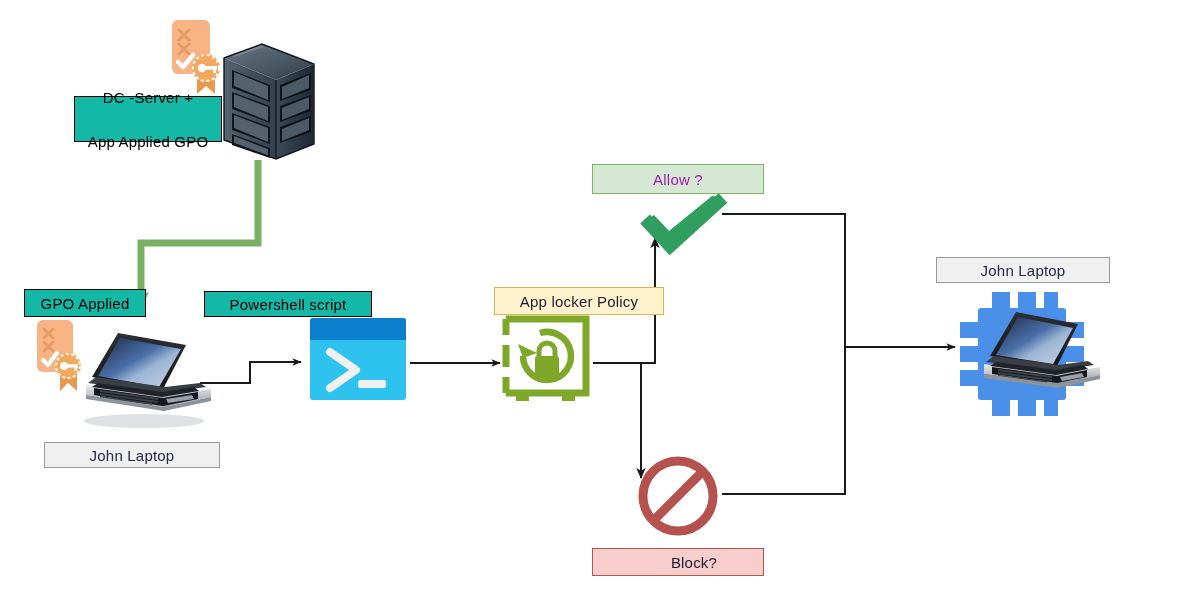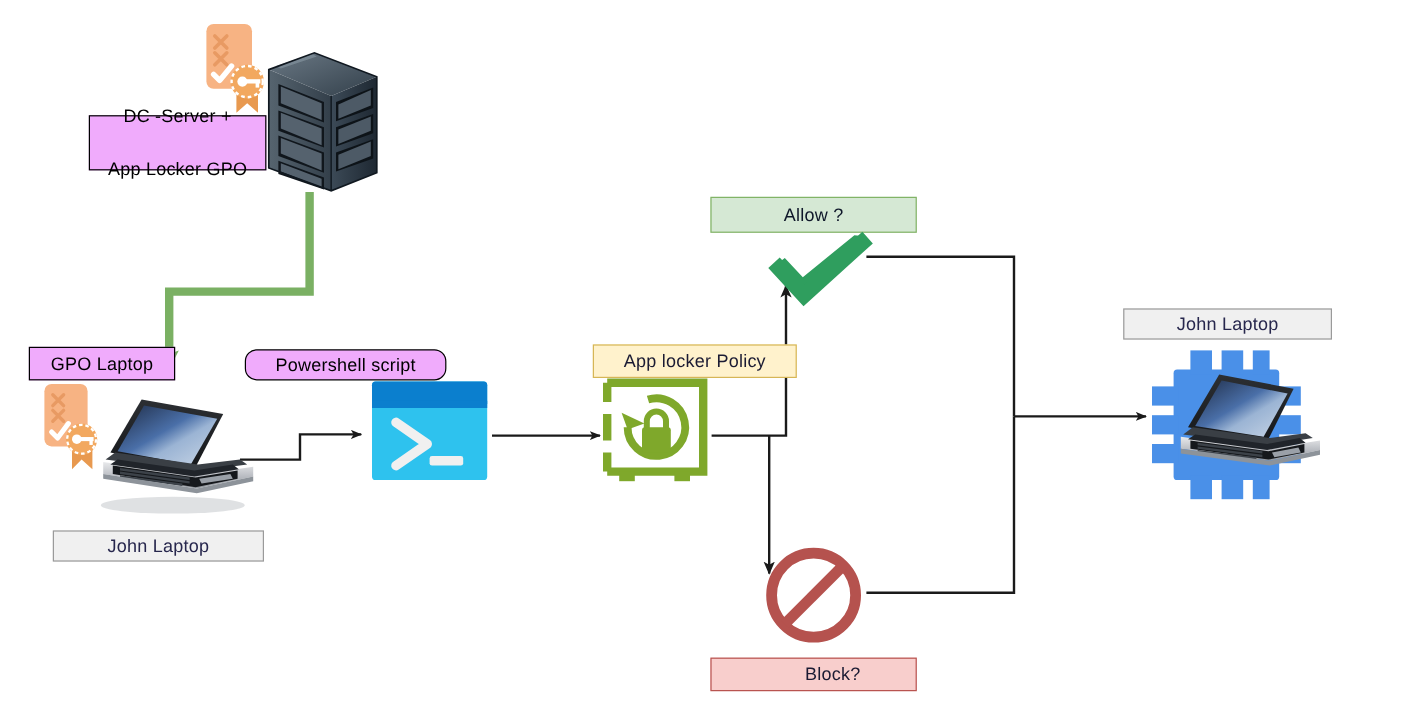--- a/index.html
+++ b/index.html
@@ -32,34 +32,34 @@
     align-items: center;
     justify-content: center;
     text-align: center;
     font-size: 15px;
     line-height: 19px;
     color: #1b1b33;
     letter-spacing: 0.2px;
     white-space: nowrap;
   }
   .label-plain {
-    background: #f0abfc;
+    background: #14b8a6;
     border: 1.6px solid #000000;
     color: #000000;
     gap: 25px;
   }
   .label-gray {
     background: #f0f0f0;
     border: 1.3px solid #9a9a9a;
     color: #27274d;
   }
   .label-green {
     background: #d5e8d4;
     border: 1.6px solid #82b366;
-    color: #0f172a;
+    color: #a21caf;
   }
   .label-red {
     background: #f8cecc;
     border: 1.6px solid #b85450;
     color: #1b1b33;
   }
   .label-yellow {
     background: #fff2cc;
     border: 1.6px solid #d6b656;
     color: #1b1b33;
@@ -189,24 +189,24 @@
     <circle cx="38" cy="50" r="14" fill="#f2a85f"></circle>
     <circle cx="38" cy="50" r="13" fill="none" stroke="#ffffff" stroke-width="2" stroke-dasharray="3 2.6"></circle>
     <circle cx="34" cy="50" r="4.2" fill="#ffffff"></circle>
     <rect x="36" y="48" width="13" height="3.6" fill="#ffffff"></rect>
     <rect x="45" y="51" width="3" height="4" fill="#ffffff"></rect>
   </svg>
 </div>
 
 <div class="label-box label-plain" style="left:74px; top:96px; width:148px; height:46px;">
   <span class="l1">DC -Server +</span>
-  <span class="l2">App Locker GPO</span>
-</div>
-
-<div class="label-box label-plain" style="left:24px; top:289px; width:122px; height:28px;">GPO Laptop</div>
+  <span class="l2">App Applied GPO</span>
+</div>
+
+<div class="label-box label-plain" style="left:24px; top:289px; width:122px; height:28px;">GPO Applied</div>
 
 <div class="node" style="left:34px; top:318px; width:56px; height:78px;">
   <svg width="56" height="78" viewBox="0 0 56 78">
     <rect x="3" y="2" width="36" height="52" rx="6" fill="#f7b383"></rect>
     <path d="M10,11 L19,20 M19,11 L10,20" stroke="#e89a63" stroke-width="2.8" stroke-linecap="round"></path>
     <path d="M10,24 L19,33 M19,24 L10,33" stroke="#e89a63" stroke-width="2.8" stroke-linecap="round"></path>
     <path d="M9,42 L14,47 L23,35" stroke="#ffffff" stroke-width="4.2" fill="none" stroke-linecap="round" stroke-linejoin="round"></path>
     <path d="M26,54 L26,73 L34,65 L43,73 L43,54 Z" fill="#e8994f"></path>
     <circle cx="34" cy="48" r="13" fill="#f2a85f"></circle>
     <circle cx="34" cy="48" r="12" fill="none" stroke="#ffffff" stroke-width="1.9" stroke-dasharray="3 2.4"></circle>
@@ -236,21 +236,21 @@
     </g>
 
     <polygon points="96,74 122,70 124,74 98,78" fill="#9aa0a8"></polygon>
 
     <polygon points="16,70 94,82 141,72 141,76 94,86 16,74" fill="#8d939a"></polygon>
   </svg>
 </div>
 
 <div class="label-box label-gray" style="left:44px; top:442px; width:176px; height:26px;">John Laptop</div>
 
-<div class="label-box label-plain" style="left:204px; top:291px; width:168px; height:26px;border-radius:10px;">Powershell script</div>
+<div class="label-box label-plain" style="left:204px; top:291px; width:168px; height:26px;">Powershell script</div>
 
 <div class="node" style="left:310px; top:318px; width:96px; height:82px;">
   <svg width="96" height="82" viewBox="0 0 96 82">
     <rect x="0" y="0" width="96" height="82" rx="3" fill="#2ec2ee"></rect>
     <rect x="0" y="0" width="96" height="21" rx="3" fill="#0b7fce"></rect>
     <rect x="0" y="16" width="96" height="6" fill="#0b7fce"></rect>
     <path d="M20,34 L46,52 L20,70" stroke="#f0f0f0" stroke-width="8" fill="none" stroke-linecap="round" stroke-linejoin="round"></path>
     <rect x="48" y="62" width="28" height="8" rx="2" fill="#f0f0f0"></rect>
   </svg>
 </div>

